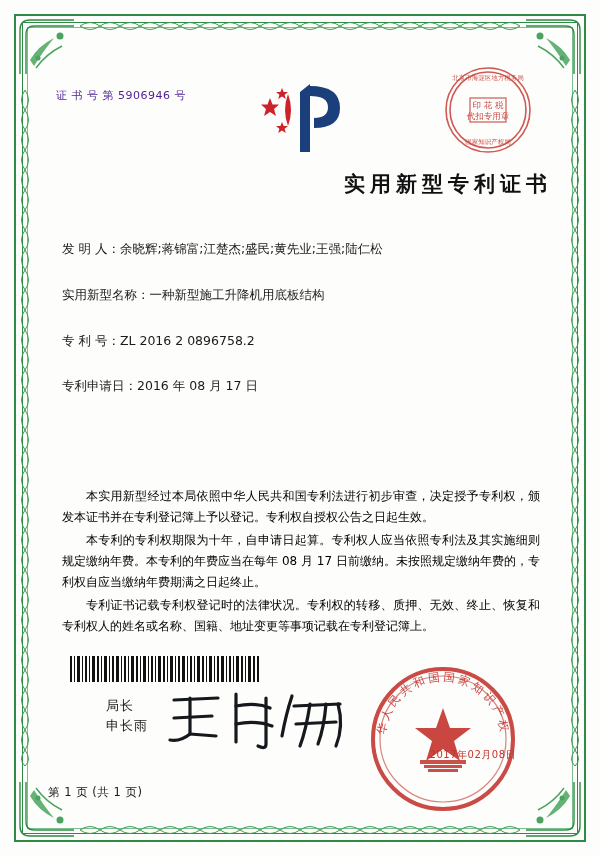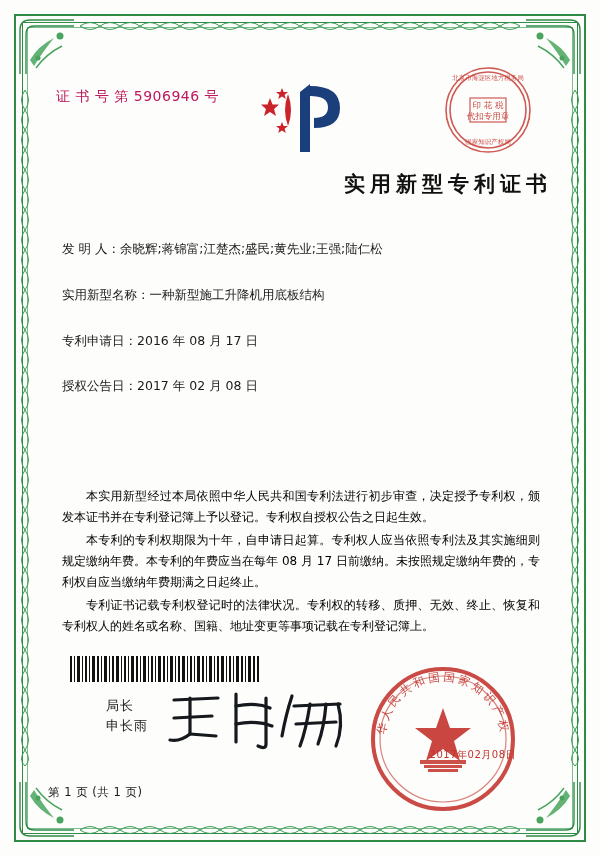--- a/index.html
+++ b/index.html
@@ -79,23 +79,23 @@
   
   .content {
     position: absolute;
     left: 48px; top: 48px;
     width: 504px; height: 760px;
   }
 
   .cert-no {
     position: absolute;
     left: 8px; top: 40px;
-    font-size: 14px;
+    font-size: 11px;
     letter-spacing: 0.5px;
-    color: #be185d;
+    color: #4c1d95;
     font-family: "DejaVu Sans", "Liberation Sans", sans-serif;
   }
 
   
   .logo {
     position: absolute;
     left: 200px; top: 28px;
     width: 120px; height: 82px;
   }
 
@@ -319,24 +319,24 @@
     <div class="title">实用新型专利证书</div>
 
     <div class="fields">
       <div class="field-row">
         <span class="field-label">发 明 人：</span><span class="field-value">余晓辉;蒋锦富;江楚杰;盛民;黄先业;王强;陆仁松</span>
       </div>
       <div class="field-row">
         <span class="field-label">实用新型名称：</span><span class="field-value">一种新型施工升降机用底板结构</span>
       </div>
       <div class="field-row">
-        <span class="field-label">专利申请日：</span><span class="field-value">2016 年 08 月 17 日</span>
+        <span class="field-label">专 利 号：</span><span class="field-value">ZL 2016 2 0896758.2</span>
       </div>
       <div class="field-row">
-        <span class="field-label">授权公告日：</span><span class="field-value">2017 年 02 月 08 日</span>
+        <span class="field-label">专利申请日：</span><span class="field-value">2016 年 08 月 17 日</span>
       </div>
     </div>
 
     <div class="body-text">
       <p>本实用新型经过本局依照中华人民共和国专利法进行初步审查，决定授予专利权，颁发本证书并在专利登记簿上予以登记。专利权自授权公告之日起生效。</p>
       <p>本专利的专利权期限为十年，自申请日起算。专利权人应当依照专利法及其实施细则规定缴纳年费。本专利的年费应当在每年 08 月 17 日前缴纳。未按照规定缴纳年费的，专利权自应当缴纳年费期满之日起终止。</p>
       <p>专利证书记载专利权登记时的法律状况。专利权的转移、质押、无效、终止、恢复和专利权人的姓名或名称、国籍、地址变更等事项记载在专利登记簿上。</p>
     </div>
 
     <div class="barcode">

